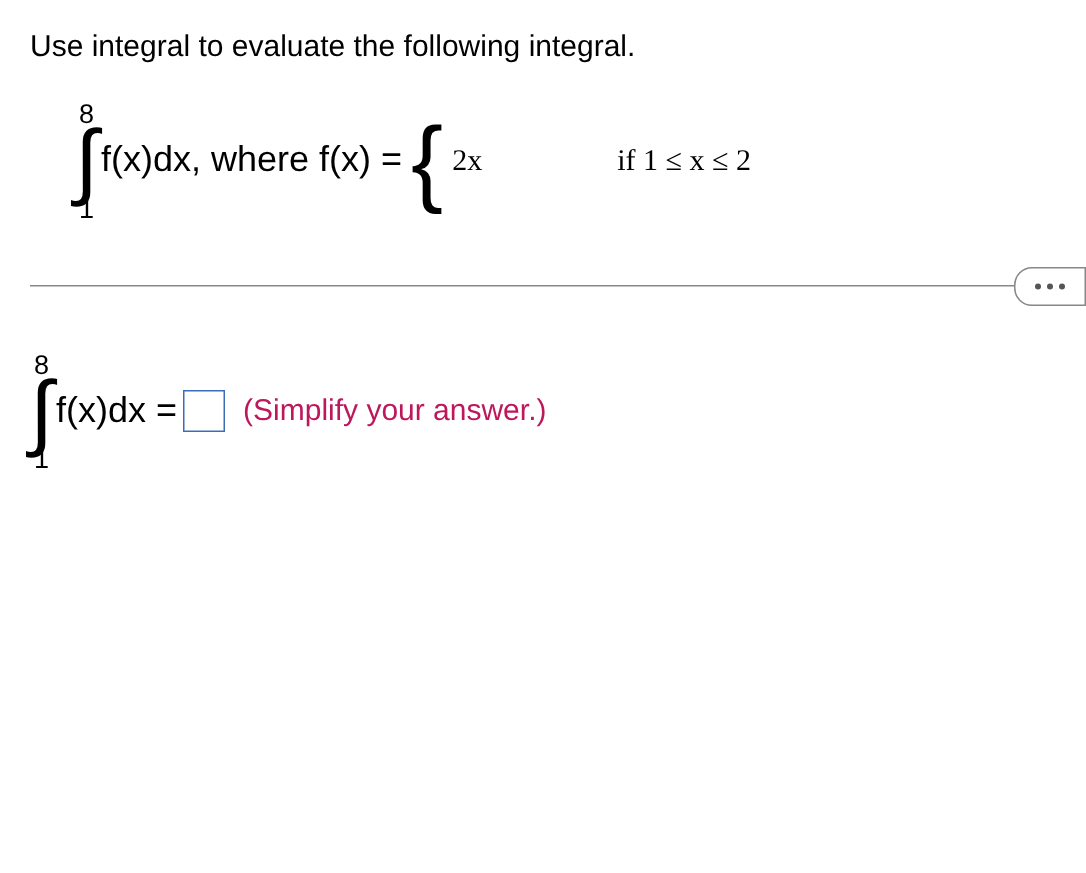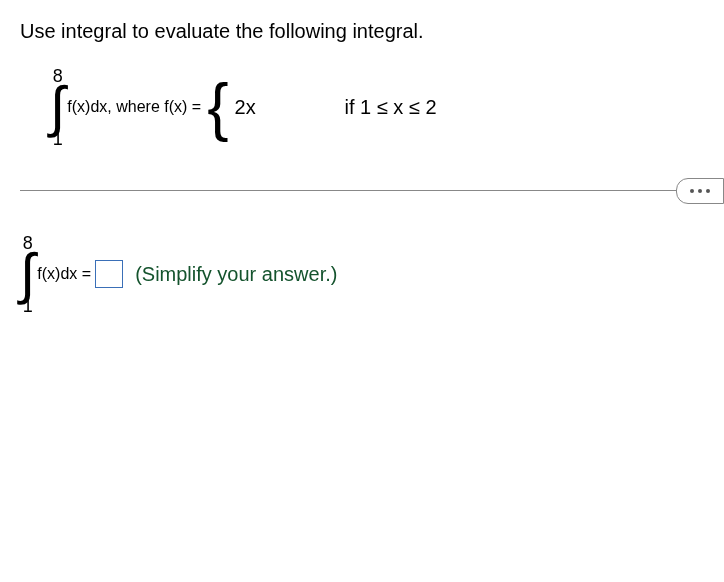--- a/index.html
+++ b/index.html
@@ -31,40 +31,41 @@
   }
   .int-upper, .int-lower {
     font-size: 18px;
   }
   .int-symbol {
     font-size: 56px;
     font-weight: normal;
     line-height: 0.8;
   }
   .integrand {
-    font-size: 16px;
+    font-size: 24px;
   }
   .brace-wrap {
     display: inline-flex;
     align-items: center;
     margin-left: 6px;
   }
   .brace {
     font-size: 64px;
     font-weight: normal;
     line-height: 0.9;
     margin-right: 6px;
   }
   .cases {
     display: inline-flex;
     flex-direction: column;
     gap: 14px;
   }
   .case-row {
     display: flex;
+    font-family: Liberation Serif, serif;
   }
   .case-expr {
     width: 110px;
   }
   .case-cond {
   }
   .hr-row {
     display: flex;
     align-items: center;
     margin: 10px 0 30px 0;
@@ -104,21 +105,21 @@
   }
   .answer-box {
     display: inline-block;
     width: 26px;
     height: 26px;
     border: 1px solid #3a6fb7;
     vertical-align: middle;
     margin: 0 4px;
   }
   .hint {
-    color: #14532d;
+    color: #be185d;
     margin-left: 8px;
   }
 </style>
 </head>
 <body>
 
 <div class="prompt">
   <span>Use integral to evaluate the following integral.</span>
 </div>
 

